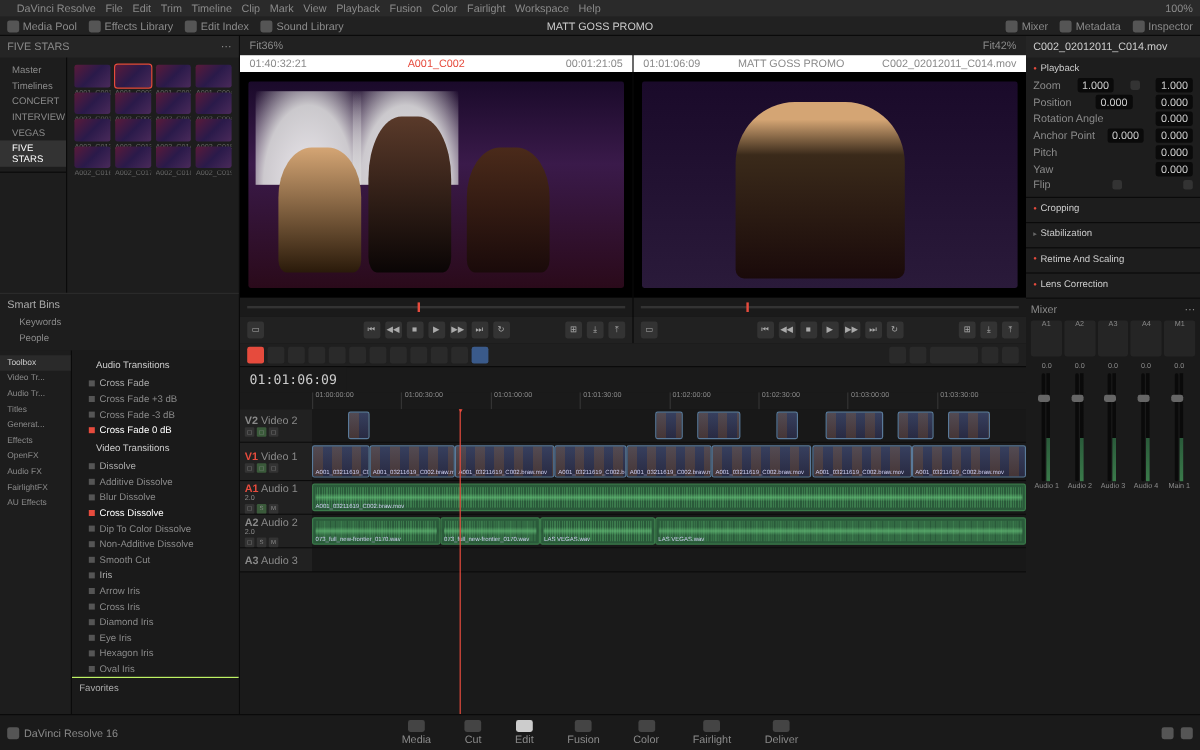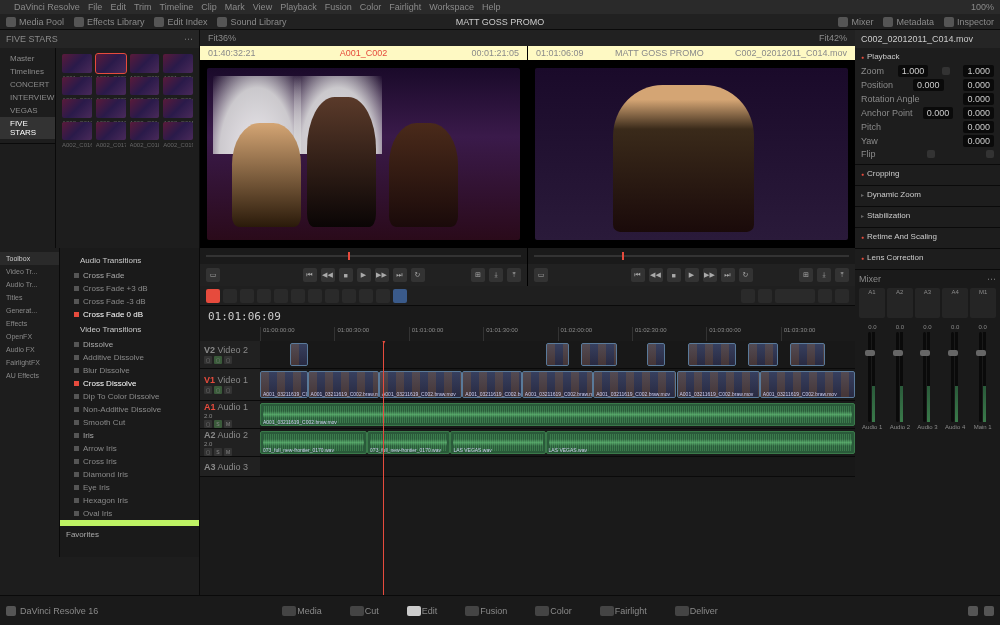--- a/index.html
+++ b/index.html
@@ -21,21 +21,21 @@
 .smart-bins{padding:4px 6px;border-top:1px solid #2a2a2a;margin-top:auto}
 .smart-title{color:#aaa;margin-bottom:3px}
 .thumbs{flex:1;padding:6px;display:grid;grid-template-columns:repeat(4,1fr);gap:4px;overflow:hidden;align-content:start}
 .thumb{aspect-ratio:16/10;background:linear-gradient(135deg,#5a1a3a,#2a1a4a,#4a2a5a);border-radius:2px;position:relative}
 .thumb:after{content:attr(data-label);position:absolute;bottom:-8px;left:0;font-size:6px;color:#666;white-space:nowrap;overflow:hidden;width:100%}
 .thumb.sel{outline:1px solid #e64b3d}
 .center{flex:1;display:flex;flex-direction:column;background:#181818}
 .viewer-bar{height:16px;display:flex;align-items:center;justify-content:space-between;padding:0 8px;background:#212121;font-size:8px}
 .viewers{display:flex;height:240px;gap:1px;background:#000}
 .viewer{flex:1;display:flex;flex-direction:column;background:#181818}
-.viewer-head{height:14px;display:flex;justify-content:space-between;align-items:center;padding:0 8px;font-size:8px;background:#fef9c3}
+.viewer-head{height:14px;display:flex;justify-content:space-between;align-items:center;padding:0 8px;font-size:8px;background:#ffffff}
 .viewer-head .red{color:#e64b3d}
 .viewer-img{flex:1;background:#000;position:relative;overflow:hidden}
 .stage{position:absolute;inset:4% 2%;background:linear-gradient(180deg,#1a0a2a,#3a1a4a 40%,#2a0a1a);border-radius:2px}
 .person{position:absolute;bottom:8%;width:22%;height:60%;background:linear-gradient(180deg,#3a2a1a,#1a0a0a);border-radius:40% 40% 10% 10%}
 .p1{left:8%;background:linear-gradient(180deg,#d4a574,#2a1a0a)}
 .p2{left:32%;height:75%;background:linear-gradient(180deg,#5a3a2a,#0a0505)}
 .p3{left:58%;background:linear-gradient(180deg,#4a2a1a,#1a0a0a)}
 .feather{position:absolute;top:5%;width:28%;height:45%;background:radial-gradient(ellipse at bottom,#fff,#ddd 60%,transparent);opacity:0.9}
 .f1{left:2%}
 .f2{left:28%}
@@ -102,29 +102,29 @@
 .mixer-head{color:#ccc;margin-bottom:4px;display:flex;justify-content:space-between}
 .mixer-tracks{display:flex;gap:2px;height:30px}
 .mix-ch{flex:1;background:#252525;font-size:6px;text-align:center;padding:1px;border-radius:2px}
 .mix-faders{display:flex;gap:1px;margin-top:6px}
 .fader{flex:1;display:flex;flex-direction:column;align-items:center;gap:2px}
 .fader-label{font-size:6px}
 .fader-track{width:3px;height:90px;background:#0a0a0a;position:relative;border-radius:2px}
 .fader-knob{position:absolute;width:10px;height:6px;background:#666;left:-3px;top:20%;border-radius:2px}
 .meter{width:3px;height:90px;background:linear-gradient(180deg,#0a0a0a 60%,#2a5a3a 60%,#3a7a4a);margin:0 1px}
 .bottom-nav{height:30px;background:#1a1a1a;display:flex;align-items:center;justify-content:center;gap:4px;border-top:1px solid #0a0a0a}
-.nav-btn{display:flex;flex-direction:row;align-items:center;gap:1px;padding:2px 12px;cursor:pointer;font-size:7px}
+.nav-btn{display:flex;flex-direction:column;align-items:center;gap:1px;padding:2px 12px;cursor:pointer;font-size:7px}
 .nav-btn .ico{width:14px;height:10px;background:#444}
 .nav-btn.sel{color:#fff}
 .nav-btn.sel .ico{background:#ccc}
 .bot-left{position:absolute;left:6px;display:flex;align-items:center;gap:4px;font-size:8px}
 .bot-right{position:absolute;right:6px;display:flex;gap:6px}
 .home-ico{width:10px;height:10px;background:#555;border-radius:2px}
 .bottom-nav{position:relative}
-.favorites{padding:4px 6px;border-top:6px solid #bef264;color:#aaa;font-size:8px}
+.favorites{padding:4px 6px;border-top:1px solid #bef264;color:#aaa;font-size:8px}
 </style>
 </head>
 <body>
 
 <div class="menubar">
   <span class="apple"></span>
   <span>DaVinci Resolve</span>
   <span>File</span>
   <span>Edit</span>
   <span>Trim</span>
@@ -207,20 +207,25 @@
         <div class="thumb" data-label="A002_C004"></div>
         <div class="thumb" data-label="A002_C012"></div>
         <div class="thumb" data-label="A002_C013"></div>
         <div class="thumb" data-label="A002_C014"></div>
         <div class="thumb" data-label="A002_C015"></div>
         <div class="thumb" data-label="A002_C016"></div>
         <div class="thumb" data-label="A002_C017"></div>
         <div class="thumb" data-label="A002_C018"></div>
         <div class="thumb" data-label="A002_C019"></div>
       </div>
+    </div>
+    <div class="smart-bins">
+      <div class="smart-title">Smart Bins</div>
+      <div class="bin-item">Keywords</div>
+      <div class="bin-item">People</div>
     </div>
     <div class="fx-panel">
       <div class="fx-left">
         <div class="fx-cat sel">Toolbox</div>
         <div class="fx-cat">Video Tr...</div>
         <div class="fx-cat">Audio Tr...</div>
         <div class="fx-cat">Titles</div>
         <div class="fx-cat">Generat...</div>
         <div class="fx-cat">Effects</div>
         <div class="fx-cat">OpenFX</div>
@@ -514,23 +519,20 @@
       <div class="insp-row">
           <span>Flip</span>
           <span class="insp-link"></span>
           <span class="insp-link"></span>
         </div>
     </div>
     <div class="insp-sec">
         <div class="insp-title dot">Cropping</div>
       </div>
     <div class="insp-sec">
-        <div class="insp-title">Dynamic Zoom</div>
-      </div>
-    <div class="insp-sec">
         <div class="insp-title">Stabilization</div>
       </div>
     <div class="insp-sec">
         <div class="insp-title dot">Retime And Scaling</div>
       </div>
     <div class="insp-sec">
         <div class="insp-title dot">Lens Correction</div>
       </div>
     <div class="mixer">
       <div class="mixer-head">

